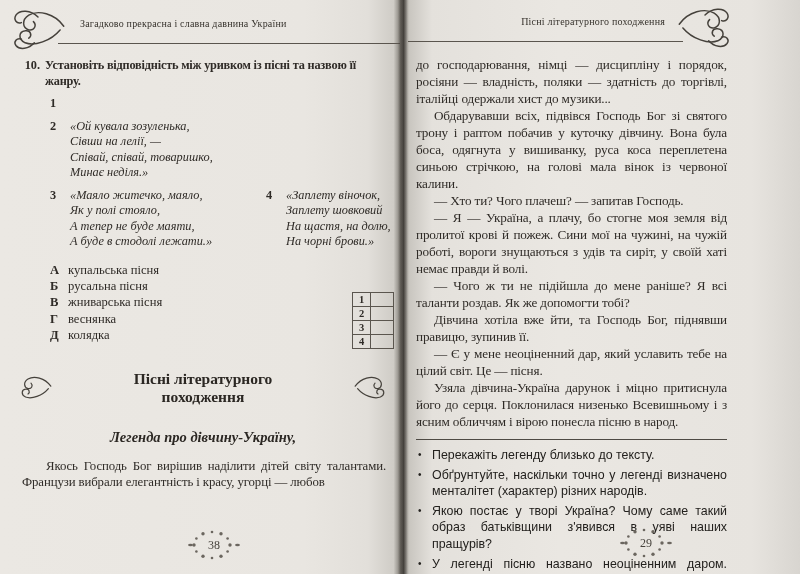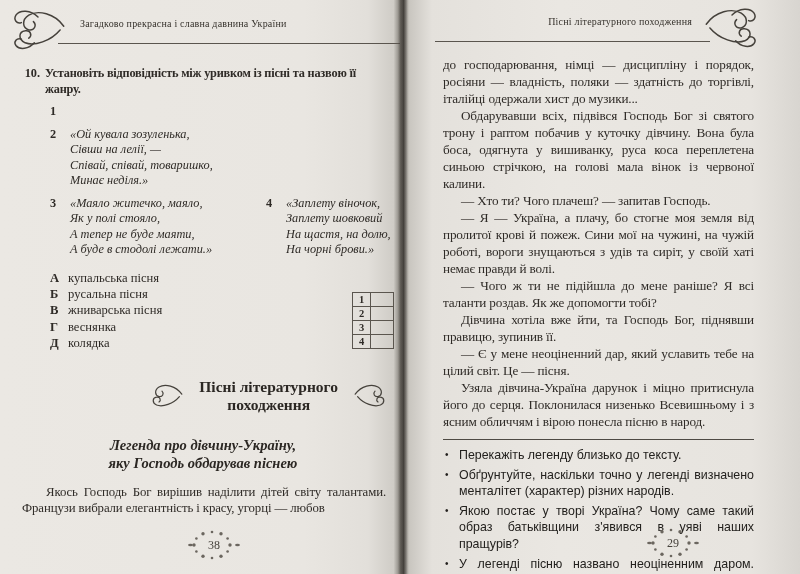--- a/index.html
+++ b/index.html
@@ -17,39 +17,39 @@
       #e7e4df 94%, #d8d5d0 100%);
   }
   .binding{
     position:absolute;left:398px;top:0;width:10px;height:574px;
     background:linear-gradient(to right, rgba(50,46,41,0), rgba(42,39,35,.75) 55%, rgba(50,46,41,0));
   }
 
   
   .page{position:absolute;top:0;height:574px;box-sizing:border-box;}
   .page-left{left:0;width:400px;padding:6px 8px 0 14px;}
-  .page-right{left:408px;width:340px;padding:4px 21px 0 8px;margin-left:27px;}
+  .page-right{left:408px;width:340px;padding:4px 21px 0 8px;}
 
   
   .runhead{position:relative;height:46px;}
   .runhead .rule{position:absolute;height:1px;background:#5a554e;bottom:8px;}
   .runhead-left .rule{left:44px;right:-8px;}
   .runhead-right .rule{left:-8px;right:44px;}
   .runhead-title{
     font-size:10px;letter-spacing:.2px;color:#36322c;
     position:absolute;top:12px;white-space:nowrap;
   }
   .runhead-left .runhead-title{left:66px;}
   .runhead-right .runhead-title{right:62px;}
   .flourish{position:absolute;top:0px;}
   .runhead-left .flourish{left:-4px;}
   .runhead-right .flourish{right:-6px;}
 
   
-  .task{margin-top:14px;font-size:12.3px;line-height:15.5px;}
+  .task{margin-top:6px;font-size:12.3px;line-height:15.5px;}
   .task-head{display:flex;}
   .task-num{font-weight:bold;width:26px;flex:none;text-align:right;padding-right:5px;}
   .task-instr{font-weight:600;letter-spacing:-.2px;}
   .excerpt{display:flex;margin-top:7px;}
   .excerpt .num{font-weight:bold;width:20px;flex:none;text-align:left;margin-left:36px;}
   .excerpt .lines div{font-style:italic;white-space:nowrap;}
   .two-col{display:flex;margin-top:7px;}
   .two-col .excerpt{margin-top:0;}
   .two-col .col2 .num{margin-left:12px;}
   .col1{width:240px;flex:none;}
@@ -60,21 +60,21 @@
   .answer-table{
     position:absolute;left:352px;top:292px;border-collapse:collapse;
   }
   .answer-table td{
     border:1px solid #5a554e;width:22px;height:13px;
     font-size:10.5px;text-align:center;padding:0;color:#2f2b27;
   }
   .answer-table td.n{width:17px;font-weight:600;}
 
   
-  .section-head{margin-top:26px;display:flex;align-items:center;justify-content:flex-end;gap:14px;}
+  .section-head{margin-top:26px;display:flex;align-items:center;justify-content:space-between;gap:14px;}
   .section-title{font-weight:bold;font-size:15.5px;line-height:18px;text-align:center;color:#2b2723;}
   .legend-title{margin-top:22px;text-align:center;font-weight:bold;font-size:14.5px;line-height:18px;color:#2b2723;font-style:italic;}
   .lp-para{margin-top:12px;font-size:12.8px;line-height:16px;text-align:justify;text-indent:24px;letter-spacing:-.1px;padding:0 6px 0 8px;}
 
   
   .pagenum-wrap{position:absolute;width:52px;height:40px;}
   .pagenum-wrap .num{
     position:absolute;left:0;right:0;top:12px;text-align:center;
     font-size:12px;color:#46423c;
   }
@@ -220,21 +220,20 @@
           <g fill="none" stroke="#45413b" stroke-width="2" stroke-linecap="round" transform="scale(-1,1) translate(-60,0)">
             <path d="M58 22 C48 8 30 4 20 10 C12 15 13 24 20 26 C26 27 29 21 25 17"></path>
             <path d="M54 26 C44 38 26 44 16 40 C8 36 9 28 16 27 C22 26 24 32 20 35"></path>
           </g>
         </svg>
       </span>
     </div>
 
     <div class="legend-title">
       <div>Легенда про дівчину-Україну,</div>
-      <div>яку Господь обдарував піснею</div>
     </div>
 
     <p class="lp-para">Якось Господь Бог вирішив наділити дітей світу талантами. Французи вибрали елегантність і красу, угорці — любов</p>
 
     <div class="pagenum-wrap pn-left">
       <svg width="52" height="40" viewBox="0 0 52 40">
         <g fill="#6b665f">
           <circle cx="42" cy="19" r="1.7"></circle>
             <circle cx="39.6" cy="12.5" r="1.3"></circle>
           <circle cx="33" cy="7.7" r="1.7"></circle>

